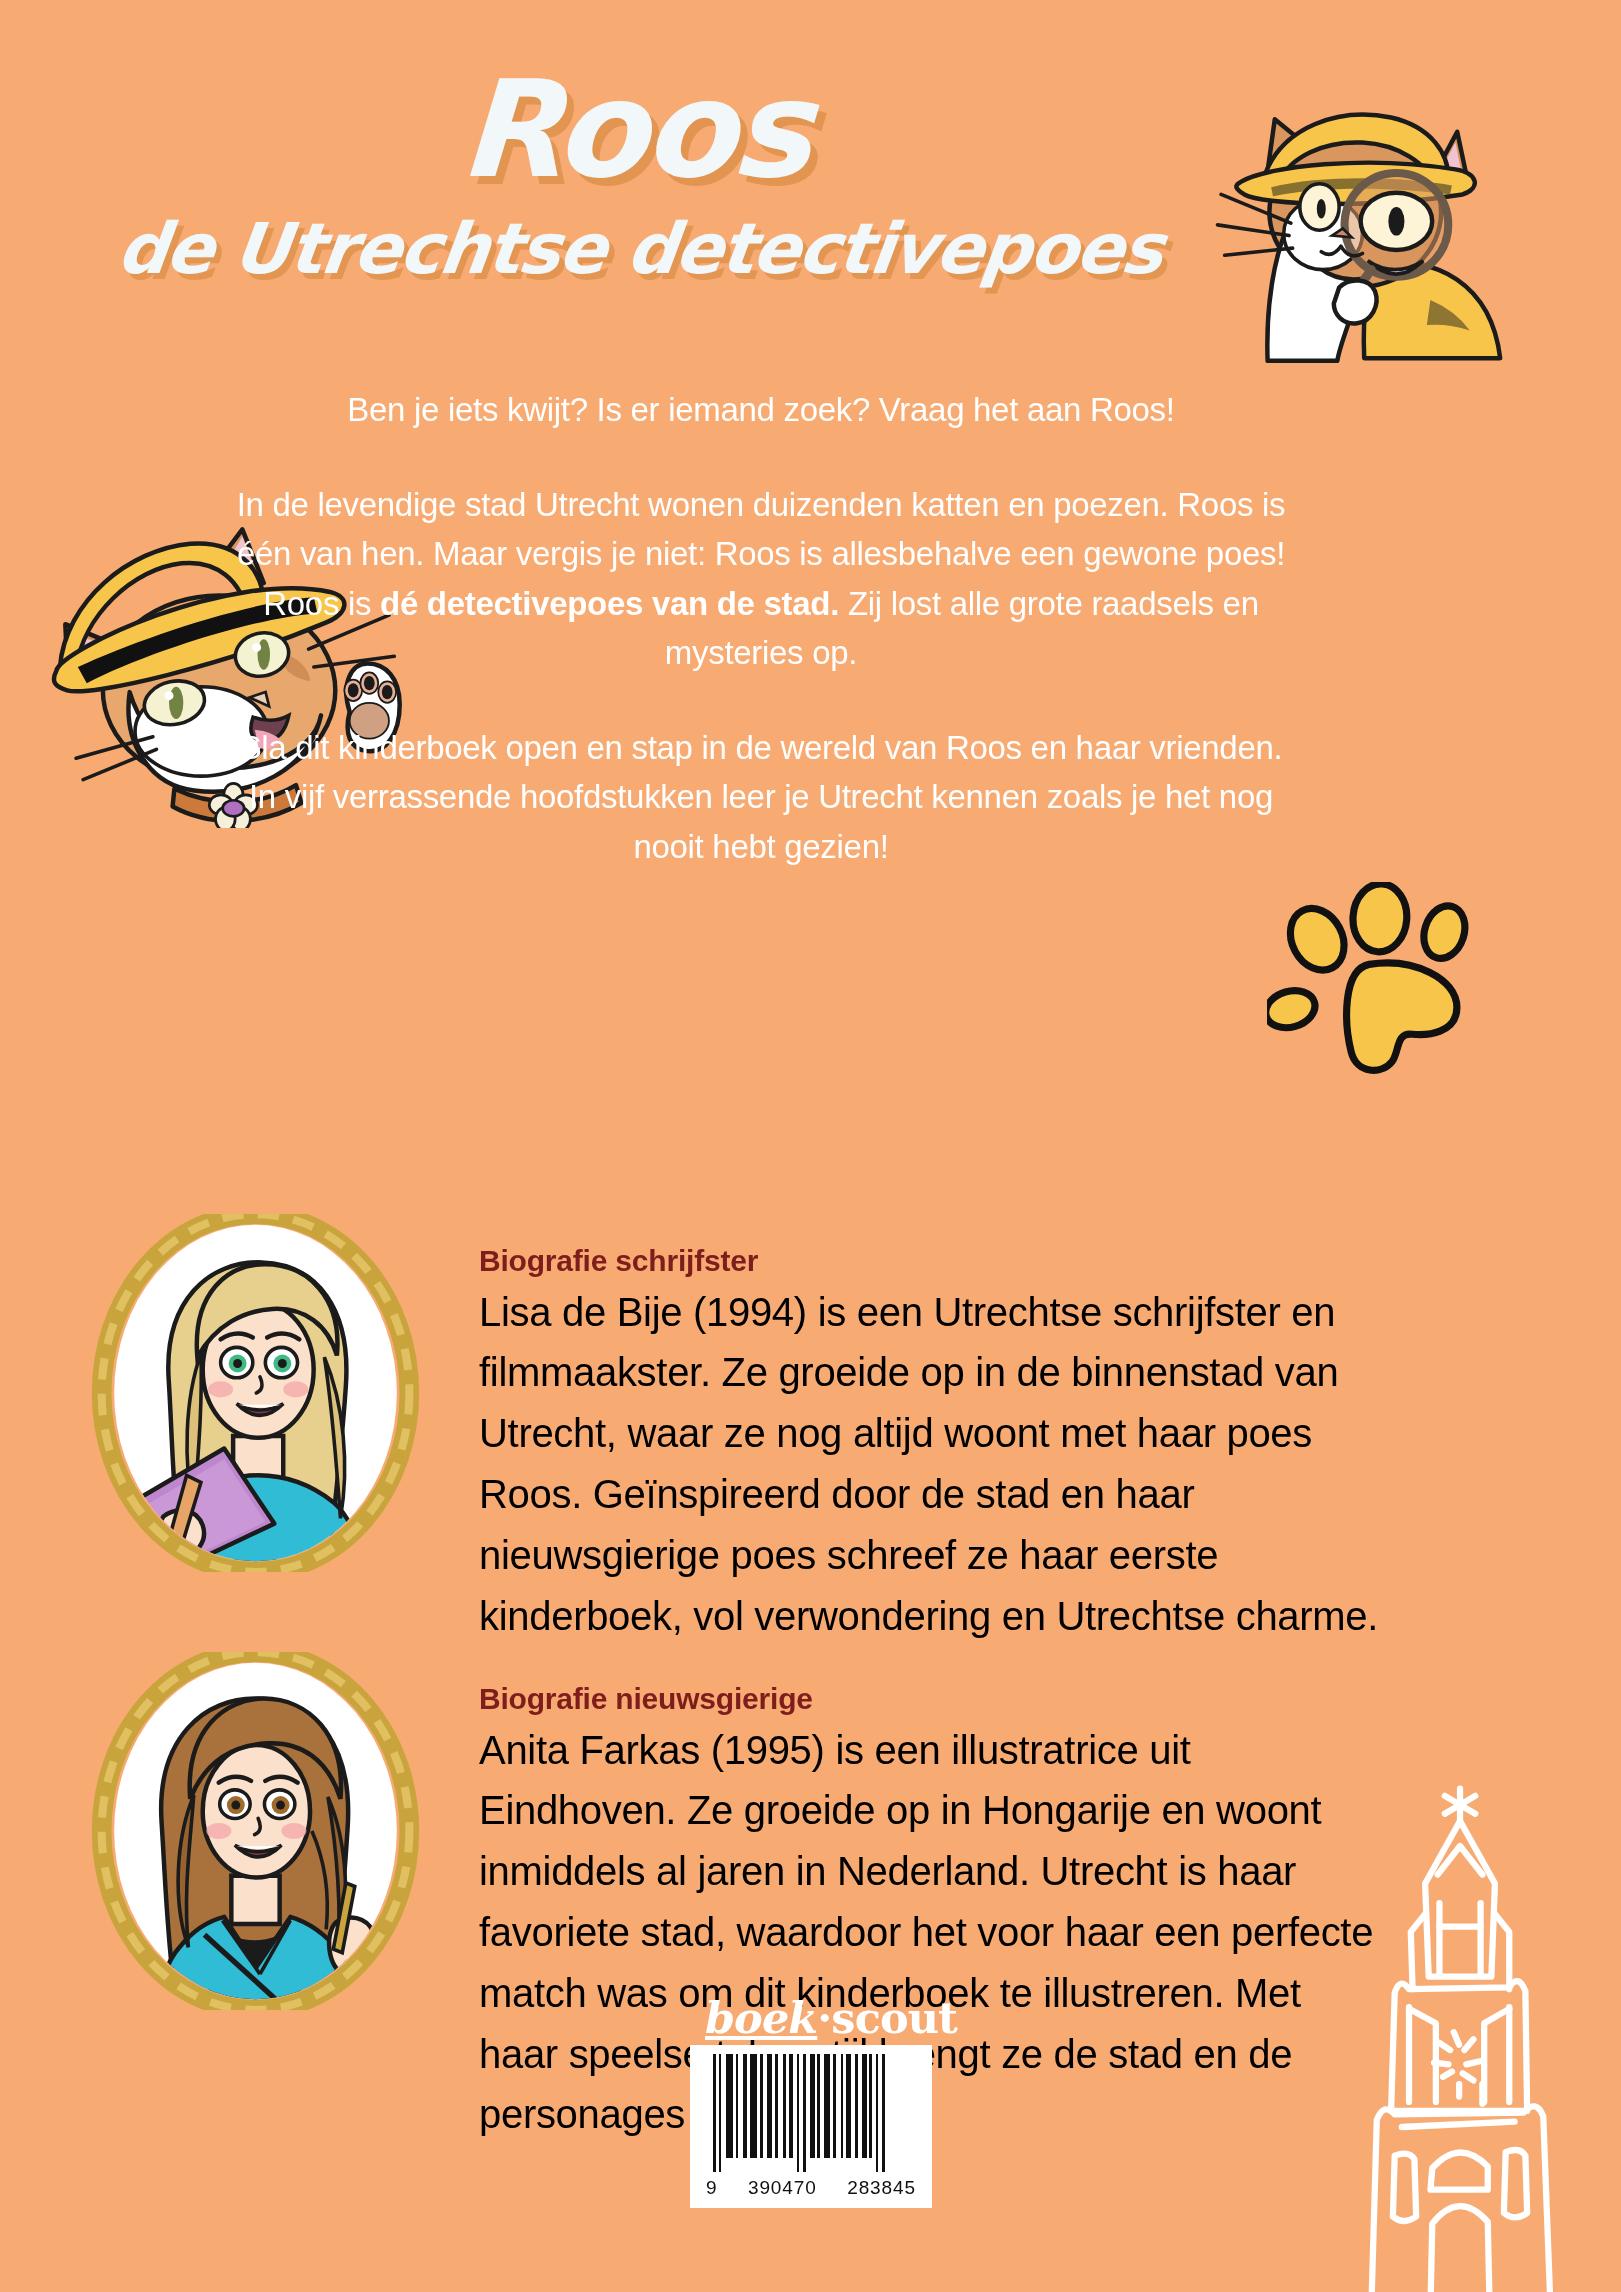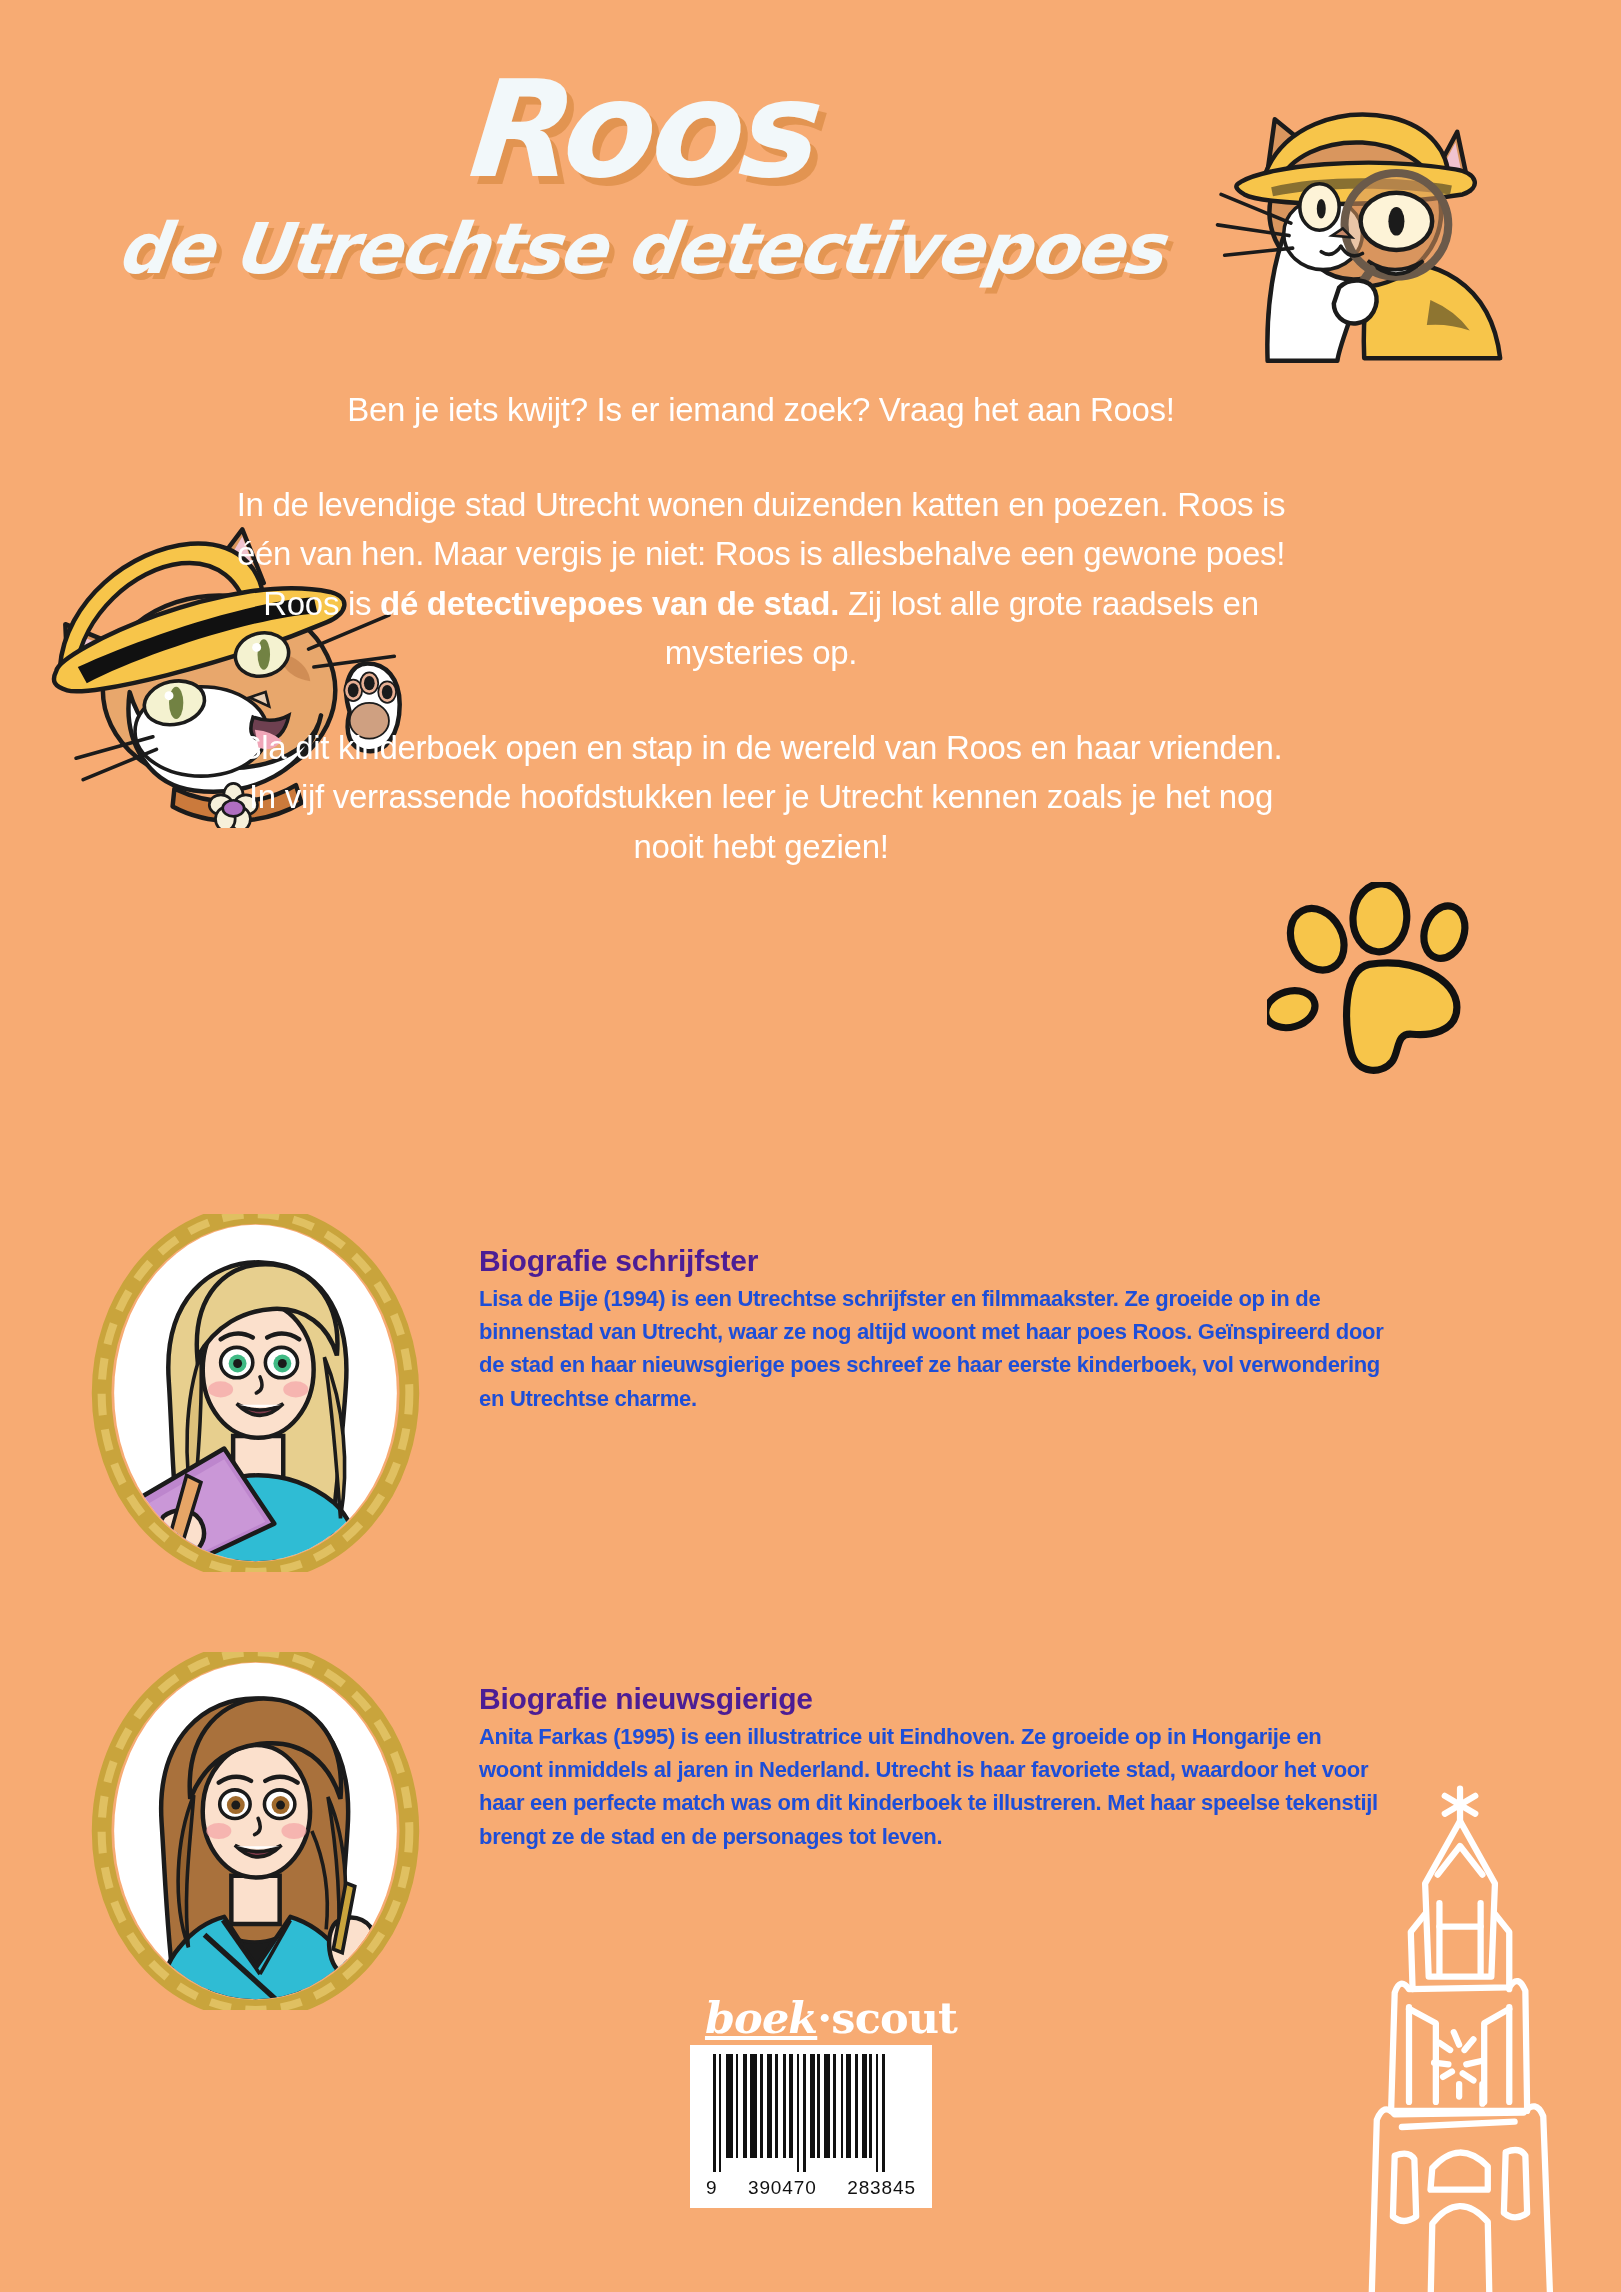--- a/index.html
+++ b/index.html
@@ -96,33 +96,32 @@
     flex: 0 0 331px;
   }
 
   .bio-text {
     margin-left: 58px;
     width: 905px;
     padding-top: 30px;
   }
 
   .bio-heading {
-    color: #4c1d95;
+    color: #7f1d1d;
     font-size: 30px;
     font-weight: bold;
     letter-spacing: -0.2px;
     margin-bottom: 3.6px;
   }
 
   .bio-body {
-    color: #1d4ed8;
-    font-size: 22px;
+    color: #000000;
+    font-size: 40px;
     line-height: 1.52;
     letter-spacing: -0.3px;
-    font-weight: bold;
   }
 
   
   .publisher {
     position: absolute;
     top: 1997px;
     left: 690px;
     z-index: 6;
     width: 282px;
     text-align: center;

